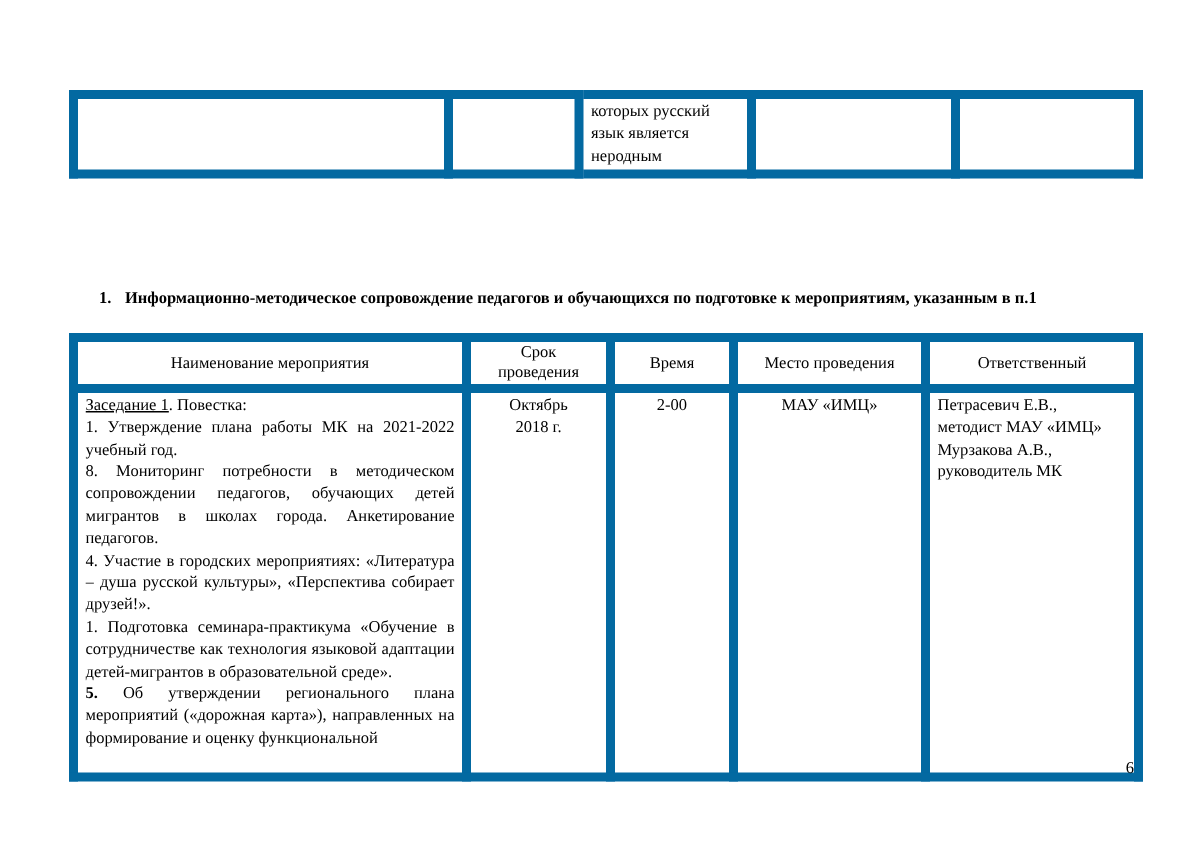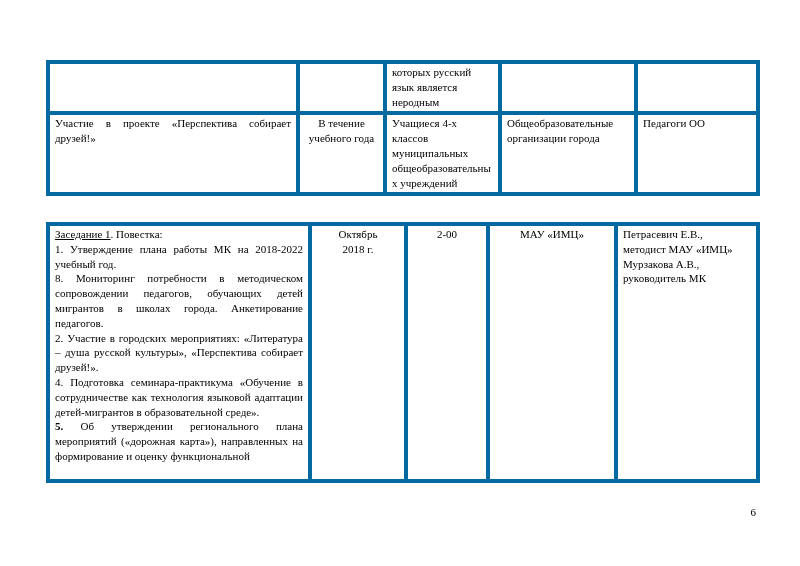--- a/index.html
+++ b/index.html
@@ -3,21 +3,21 @@
 <meta charset="utf-8">
 <style>
   * { margin:0; padding:0; box-sizing:border-box; }
   html,body { background:#fff; }
   .page {
     position:relative; width:800px; height:566px; background:#ffffff;
     font-family:"Liberation Serif", serif; color:#000; overflow:hidden;
   }
   table { border-collapse:collapse; table-layout:fixed; position:absolute; left:46px; }
   td {
-    border:4px solid #0369a1; vertical-align:top; padding:1px 5px;
+    border:6px solid #0369a1; vertical-align:top; padding:1px 5px;
     font-size:11px; line-height:15px; overflow:hidden;
   }
   .t1 { top:60px; width:710px; }
   .t1 .rowA td { height:47px; }
   .t1 .rowB td { height:75px; }
   .t2 { top:222px; width:710px; }
   .t2 td.hdr { height:26px; text-align:center; vertical-align:middle; line-height:13px; }
   .t2 .body td { height:255px; line-height:14.8px; }
   .pre { white-space:pre-line; }
   .ctr { text-align:center; }
@@ -52,54 +52,52 @@
     <tbody>
         <tr class="rowA">
       <td></td>
       <td></td>
       <td class="pre">которых русский
 язык является
 неродным</td>
       <td></td>
       <td></td>
     </tr>
-    <tr class="rowB">
-      <td class="just">Участие в проекте «Перспектива собирает друзей!»</td>
-      <td class="pre ctr">В течение
-учебного года</td>
-      <td class="pre">Учащиеся 4-х
-классов
-муниципальных
-общеобразовательны
-х учреждений</td>
-      <td class="pre">Общеобразовательные
-организации города</td>
-      <td>Педагоги ОО</td>
-    </tr>
   </tbody>
     </table>
 
+  <div class="heading">
+    <span class="num">1.</span><span>Информационно-методическое сопровождение педагогов и обучающихся по подготовке к мероприятиям, указанным в п.1</span>
+  </div>
 
   <table class="t2">
     <colgroup>
       <col style="width:262px">
         <col style="width:96px">
         <col style="width:82px">
       <col style="width:128px">
         <col style="width:142px">
     </colgroup>
     <tbody>
+        <tr>
+      <td class="hdr">Наименование мероприятия</td>
+      <td class="hdr pre">Срок
+проведения</td>
+      <td class="hdr">Время</td>
+      <td class="hdr">Место проведения</td>
+      <td class="hdr">Ответственный</td>
+    </tr>
     <tr class="body">
       <td>
         <div class="clip">
           <p><span class="u">Заседание 1</span><span>. Повестка:</span></p>
-          <p>1. Утверждение плана работы МК на 2018-2022 учебный год.</p>
+          <p>1. Утверждение плана работы МК на 2021-2022 учебный год.</p>
           <p>8. Мониторинг потребности в методическом сопровождении педагогов, обучающих детей мигрантов в школах города. Анкетирование педагогов.</p>
-          <p>2. Участие в городских мероприятиях: «Литература – душа русской культуры», «Перспектива собирает друзей!».</p>
-          <p>4. Подготовка семинара-практикума «Обучение в сотрудничестве как технология языковой адаптации детей-мигрантов в образовательной среде».</p>
+          <p>4. Участие в городских мероприятиях: «Литература – душа русской культуры», «Перспектива собирает друзей!».</p>
+          <p>1. Подготовка семинара-практикума «Обучение в сотрудничестве как технология языковой адаптации детей-мигрантов в образовательной среде».</p>
           <p><span class="b">5.</span> <span>Об утверждении регионального плана мероприятий («дорожная карта»), направленных на формирование и оценку функциональной</span></p>
         </div>
       </td>
       <td class="pre ctr">Октябрь
 2018 г.</td>
       <td class="ctr">2-00</td>
       <td class="ctr">МАУ «ИМЦ»</td>
       <td class="pre">Петрасевич Е.В.,
 методист МАУ «ИМЦ»
 Мурзакова А.В.,

